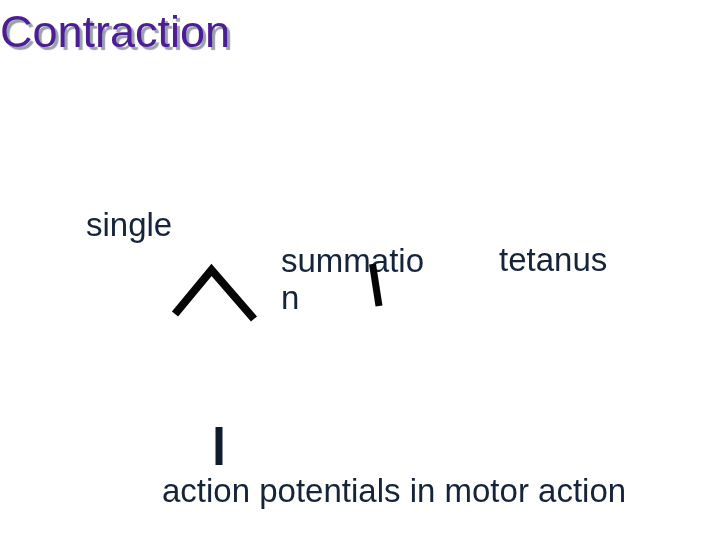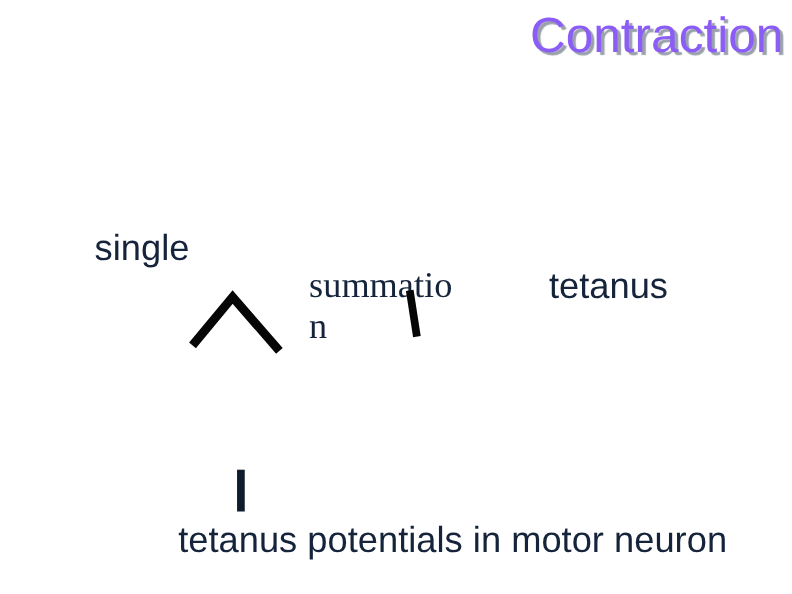--- a/index.html
+++ b/index.html
@@ -10,44 +10,43 @@
     background: #ffffff;
     overflow: hidden;
     font-family: "Liberation Sans", "DejaVu Sans", sans-serif;
     color: #15243a;
   }
   .slide-title {
     position: absolute;
     left: 0;
     top: 5px;
     width: 712px;
-    text-align: right;
+    text-align: left;
     font-size: 45px;
     line-height: 53px;
-    color: #8b5cf6;
+    color: #4c1d95;
     text-shadow: 3px 3px 1px #9aa1ab;
     letter-spacing: 0px;
   }
   .label {
     position: absolute;
     font-size: 33px;
     color: #15243a;
   }
   .label-single-twitches {
     left: 86px;
     top: 210px;
     width: 250px;
     line-height: 30px;
   }
   .label-summation {
     left: 281px;
     top: 242px;
     width: 200px;
     line-height: 37px;
-    font-family: Liberation Serif, serif;
   }
   .label-tetanus {
     left: 499px;
     top: 243px;
     width: 200px;
     line-height: 33px;
   }
   .caption {
     position: absolute;
     left: 162px;
@@ -87,15 +86,15 @@
   <div class="label label-tetanus">
     <div>tetanus</div>
   </div>
 
   <svg class="shapes-layer" viewBox="0 0 720 540" xmlns="http://www.w3.org/2000/svg">
     <polyline points="175,314 211.5,270 254,319" fill="none" stroke="#060606" stroke-width="8" stroke-linecap="butt" stroke-linejoin="miter"></polyline>
     <line x1="372.5" y1="264" x2="379" y2="306" stroke="#060606" stroke-width="7" stroke-linecap="butt"></line>
     <line x1="219" y1="427" x2="219" y2="465" stroke="#0e1d2d" stroke-width="7" stroke-linecap="butt"></line>
   </svg>
 
-  <div class="caption">tetanus potentials in motor neuron</div>
+  <div class="caption">action potentials in motor action</div>
 
 </div>
 
 </body></html>

